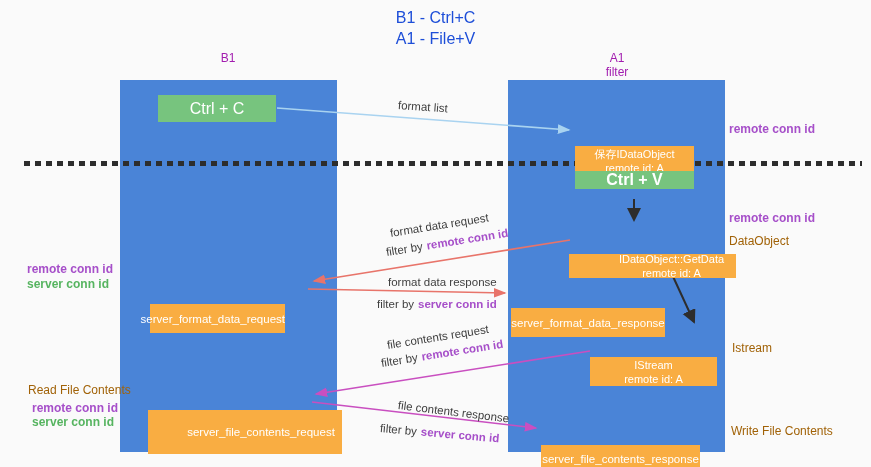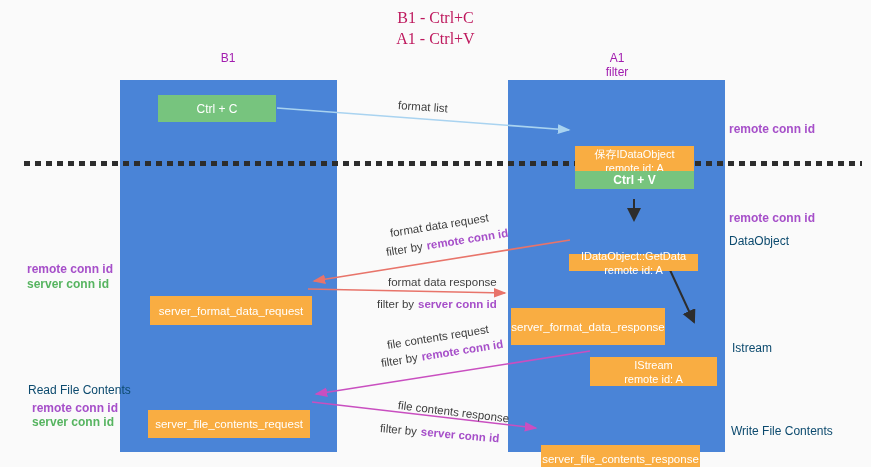--- a/index.html
+++ b/index.html
@@ -2,51 +2,51 @@
 <html><head>
 <meta charset="utf-8">
 <style>
   html,body{margin:0;padding:0;}
   .canvas{
     position:relative;width:871px;height:467px;background:#fafafa;
     font-family:"Liberation Sans",sans-serif;overflow:hidden;
   }
   .title{
     position:absolute;left:0;top:7px;width:871px;text-align:center;
-    font-size:16px;line-height:21px;color:#be185d;font-family:Liberation Serif, serif;
+    font-size:16px;line-height:21px;color:#1d4ed8;
   }
   .colhdr{
     position:absolute;text-align:center;font-size:12px;line-height:14px;color:#a21caf;
   }
   .col{position:absolute;background:#4a84d7;}
   .dashline{
     position:absolute;left:24px;top:161px;width:838px;height:5px;
     background:repeating-linear-gradient(90deg,#2d2d2d 0 6px,transparent 6px 11px);
   }
   .node{
     position:absolute;display:flex;flex-direction:column;align-items:center;
     justify-content:center;color:#fff;text-align:center;white-space:nowrap;
   }
-  .green{background:#77c47e;font-size:12px;}
+  .green{background:#77c47e;font-size:16px;}
   .orange{background:#f9ad42;font-size:11px;line-height:14px;margin-top:28px;}
   .lbl{position:absolute;font-size:11.5px;color:#3f3f3f;white-space:nowrap;transform-origin:left center;}
-  .side{position:absolute;font-size:12px;color:#0c4a6e;white-space:nowrap;}
+  .side{position:absolute;font-size:12px;color:#a16207;white-space:nowrap;}
   .purple{color:#a64fc9;font-weight:bold;}
   .greentxt{color:#56b460;font-weight:bold;}
   .filter .purple,.filter .greentxt{margin-left:4px;}
   svg.wires{position:absolute;left:0;top:0;pointer-events:none;}
 </style>
 </head>
 <body>
 
 <div class="canvas">
 
   <div class="title">
     <div>B1 - Ctrl+C</div>
-    <div>A1 - Ctrl+V</div>
+    <div>A1 - File+V</div>
   </div>
 
   <div class="colhdr" style="left:168px;top:51px;width:120px;">
     <div>B1</div>
   </div>
   <div class="colhdr" style="left:557px;top:51px;width:120px;">
     <div>A1</div>
     <div>filter</div>
   </div>
 
@@ -85,39 +85,39 @@
 
   <div class="node orange" style="left:575px;top:118px;width:119px;height:30px;">
     <span>保存IDataObject</span>
     <span>remote id: A</span>
   </div>
 
   <div class="node green" style="left:575px;top:171px;width:119px;height:18px;font-weight:bold;">
     <span>Ctrl + V</span>
   </div>
 
-  <div class="node orange" style="left:569px;top:226px;width:129px;height:17px;">
+  <div class="node orange" style="left:569px;top:226px;width:129px;height:24px;padding-left:38px;">
     <span>IDataObject::GetData</span>
     <span>remote id: A</span>
   </div>
 
-  <div class="node orange" style="left:150px;top:268px;width:162px;height:29px;font-size:11.5px;">
+  <div class="node orange" style="left:150px;top:276px;width:135px;height:29px;font-size:11.5px;align-items:flex-end;">
     <span>server_format_data_request</span>
   </div>
 
-  <div class="node orange" style="left:511px;top:280px;width:154px;height:37px;font-size:11.5px;">
+  <div class="node orange" style="left:511px;top:280px;width:154px;height:29px;font-size:11.5px;">
     <span>server_format_data_response</span>
   </div>
 
   <div class="node orange" style="left:590px;top:329px;width:127px;height:29px;">
     <span>IStream</span>
     <span>remote id: A</span>
   </div>
 
-  <div class="node orange" style="left:148px;top:382px;width:162px;height:28px;font-size:11.5px;">
+  <div class="node orange" style="left:148px;top:382px;width:162px;height:44px;font-size:11.5px;padding-left:32px;">
     <span>server_file_contents_request</span>
   </div>
 
   <div class="node orange" style="left:541px;top:417px;width:159px;height:27px;font-size:11.5px;">
     <span>server_file_contents_response</span>
   </div>
 
   <div class="lbl" style="left:398px;top:99px;transform:rotate(4deg);">format list</div>
 
   <div class="lbl" style="left:390px;top:227px;transform:rotate(-9deg);">format data request</div>

